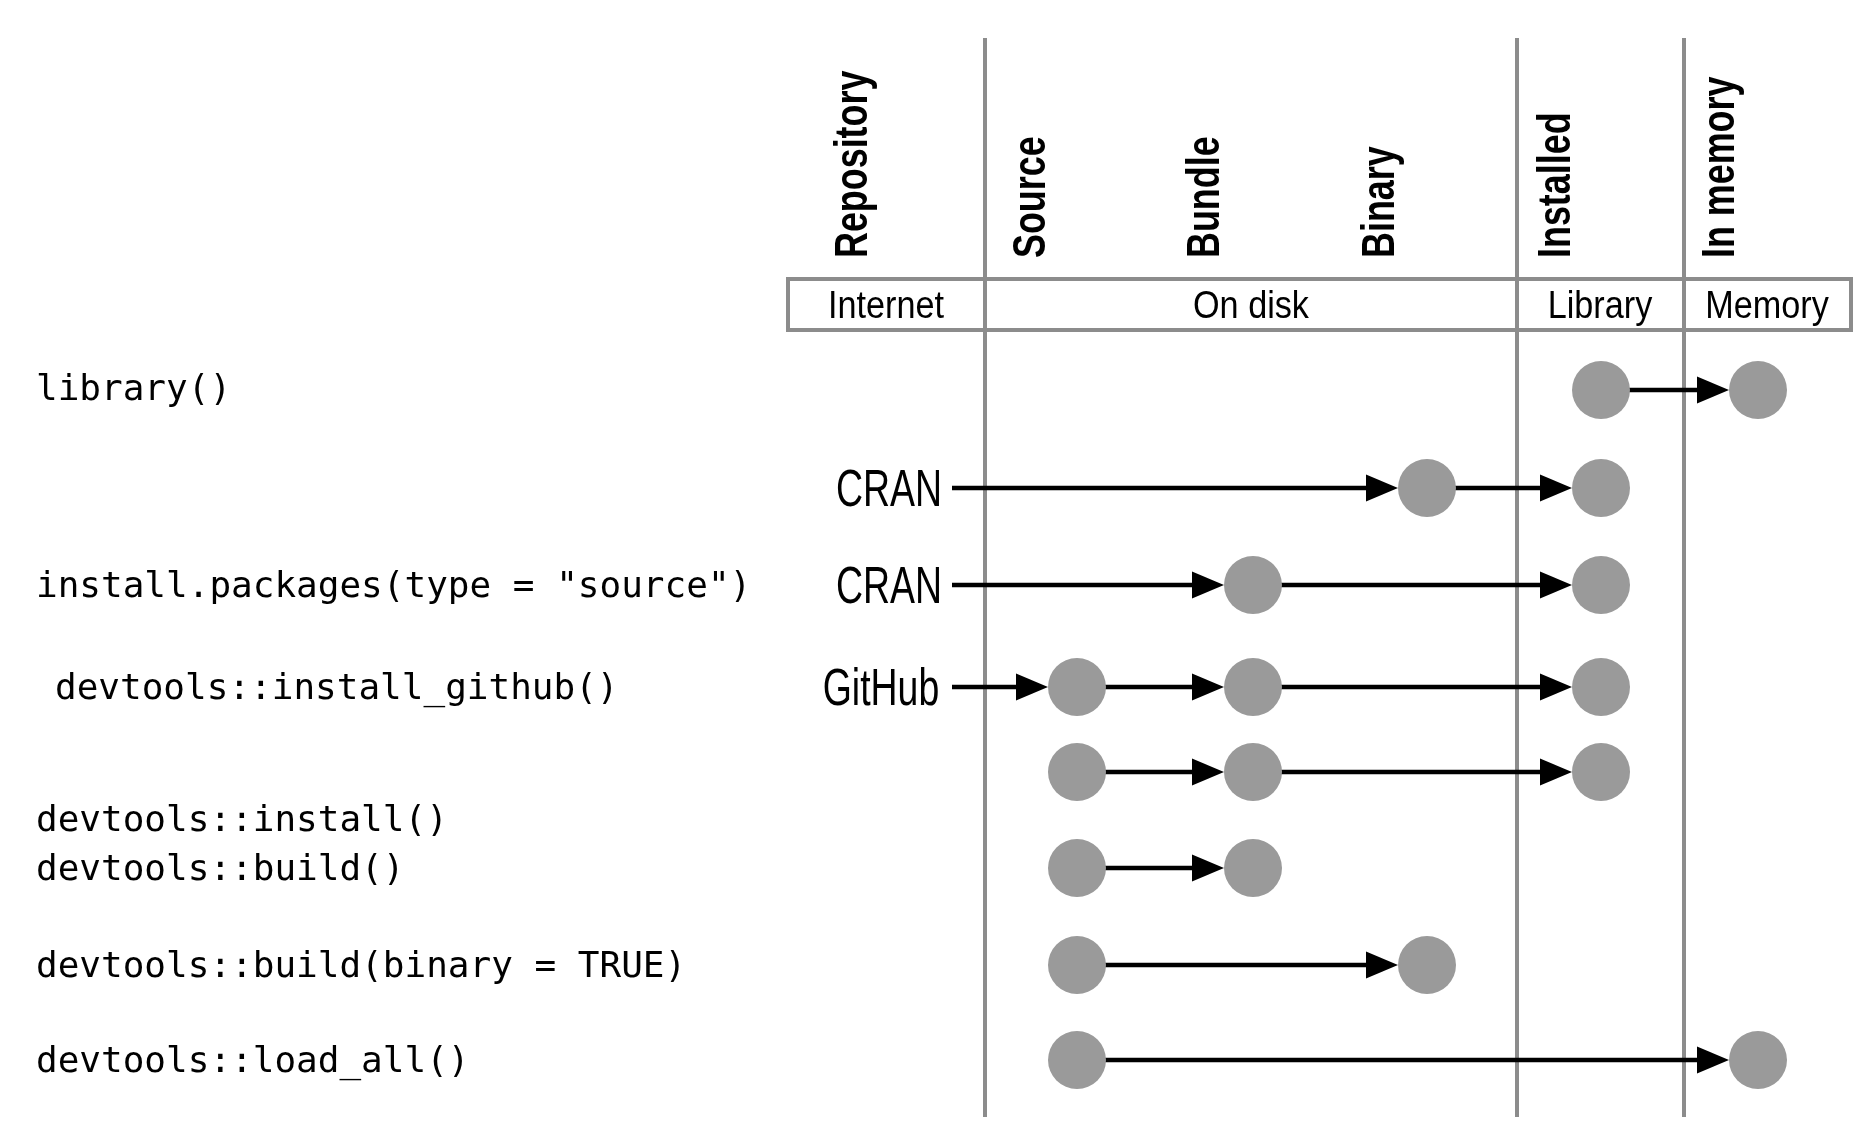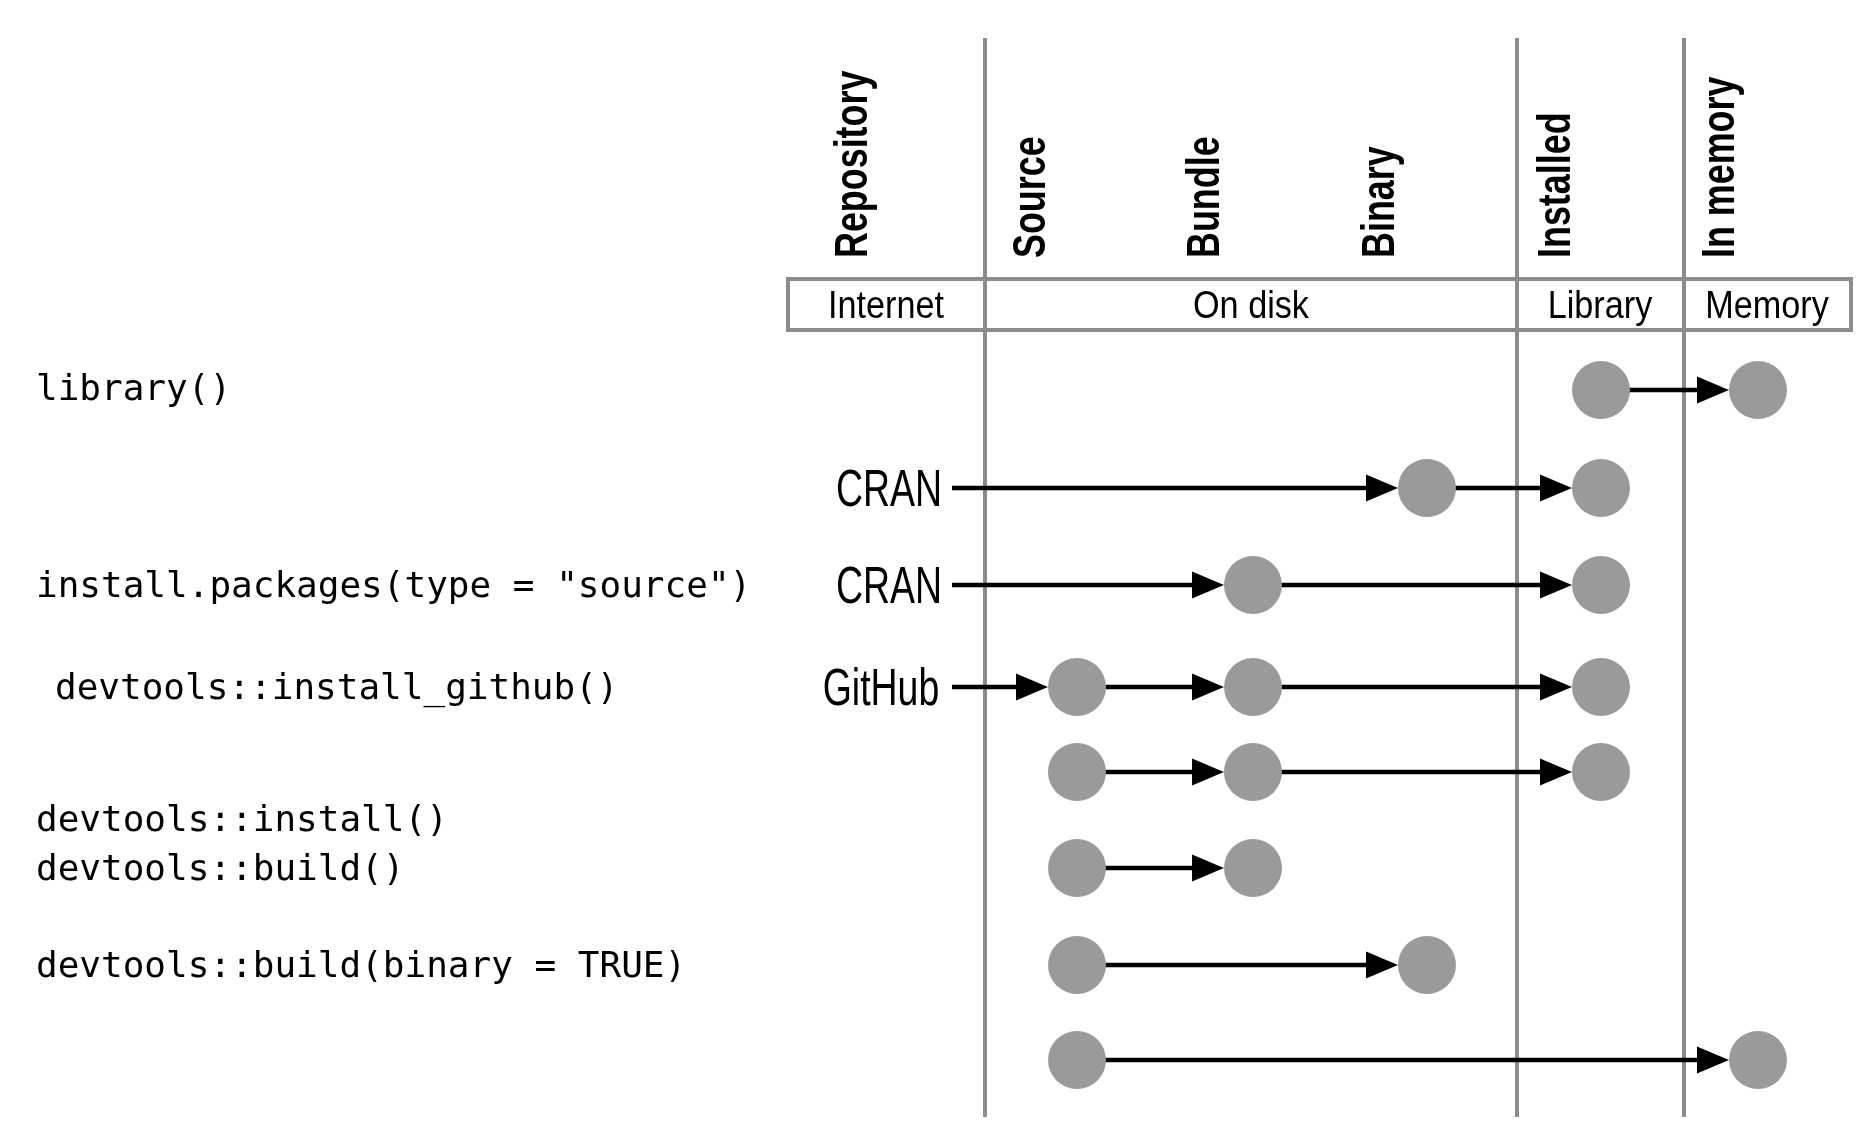--- a/index.html
+++ b/index.html
@@ -128,14 +128,15 @@
   <div class="repo-label" style="left:769px;top:458px;">CRAN</div>
   <div class="repo-label" style="left:769px;top:555px;">CRAN</div>
   <div class="repo-label" style="left:761px;top:657px;">GitHub</div>
 
   <div class="fn-label" style="top:363px;">library()</div>
   <div class="fn-label" style="top:560px;">install.packages(type = "source")</div>
   <div class="fn-label" style="top:662px;margin-left:19px;">devtools::install_github()</div>
   <div class="fn-label" style="top:747px;margin-top:47px;">devtools::install()</div>
   <div class="fn-label" style="top:940px;">devtools::build(binary = TRUE)</div>
   <div class="fn-label" style="top:843px;">devtools::build()</div>
+  <div class="fn-label" style="top:1035px;">devtools::load_all()</div>
 
 </div>
 
 </body></html>

